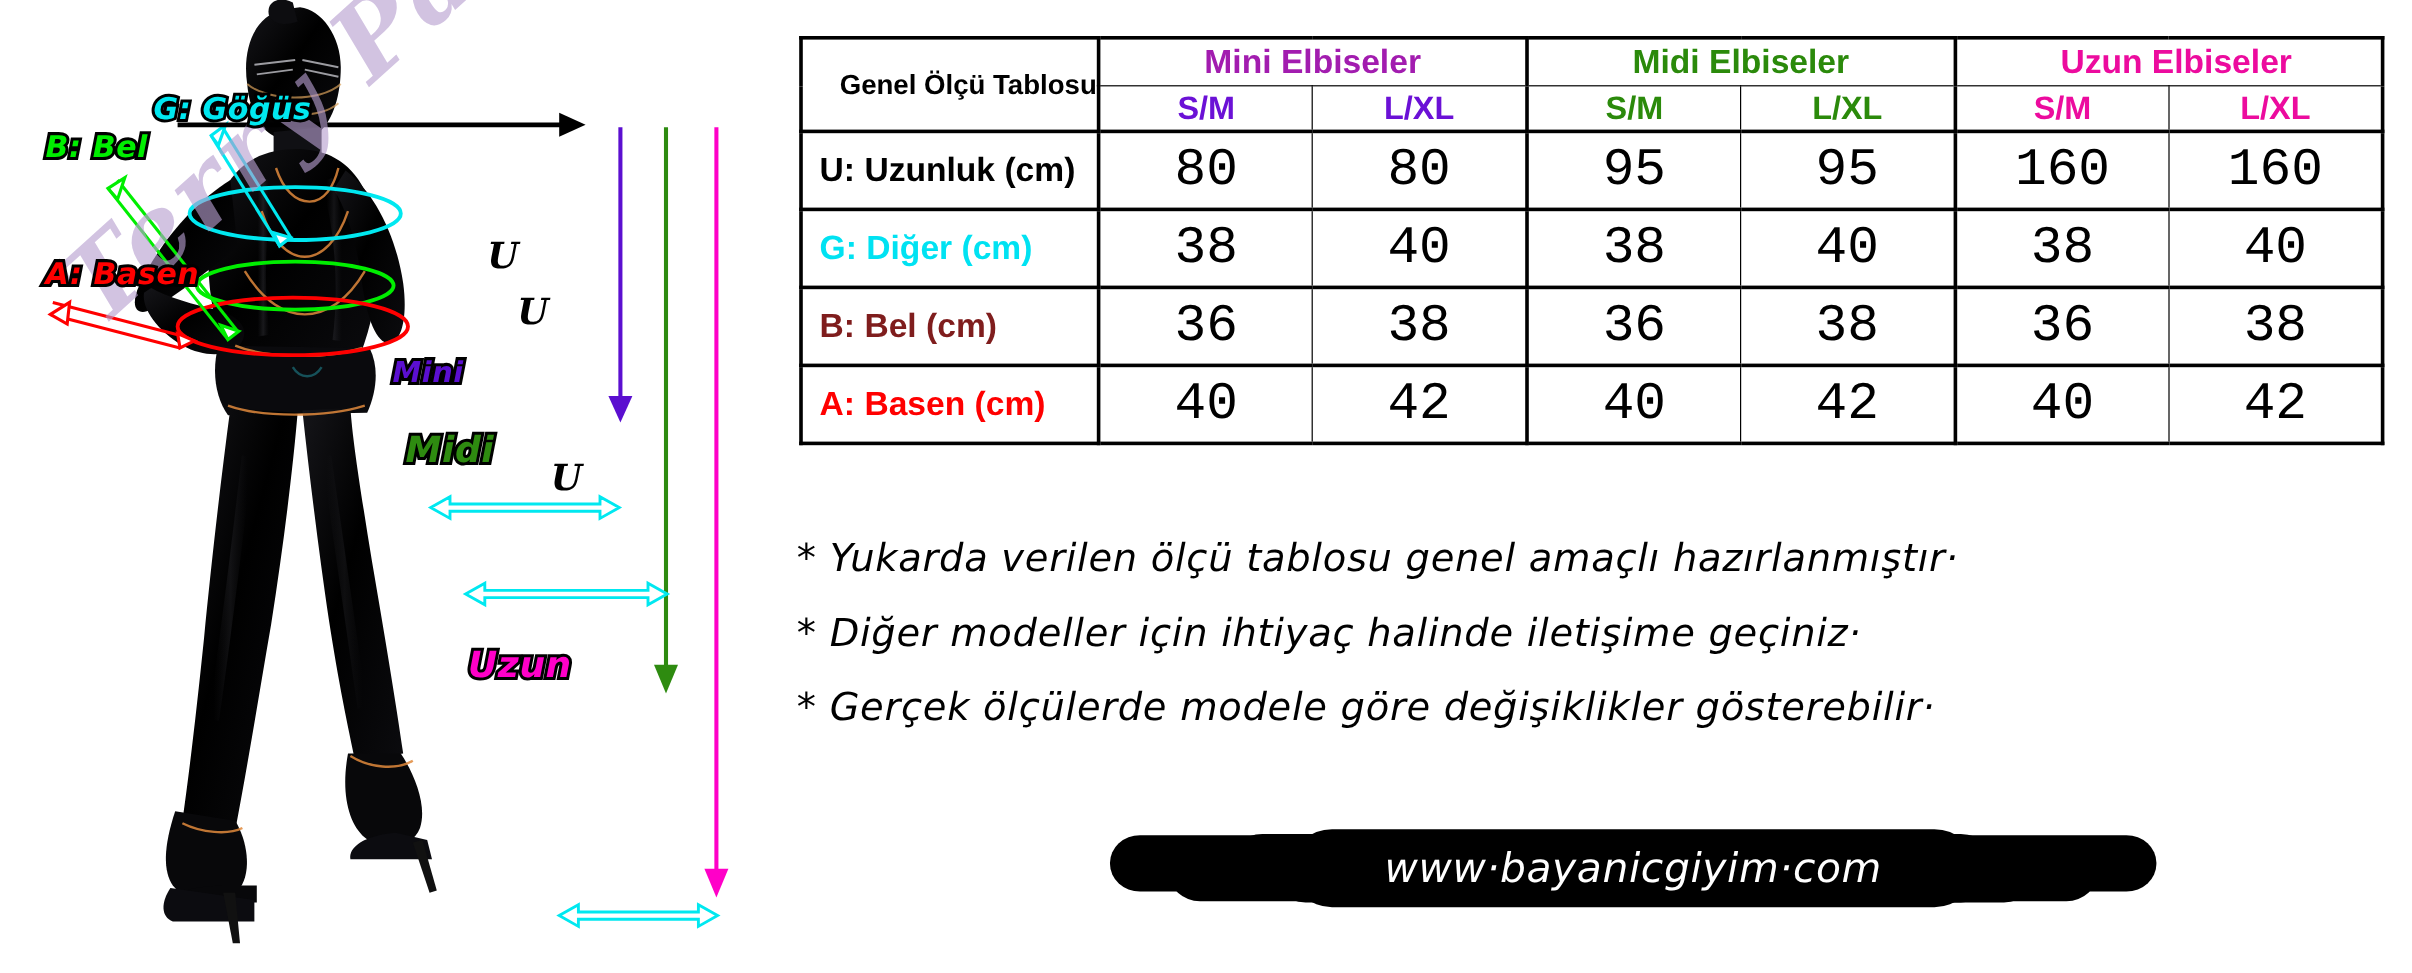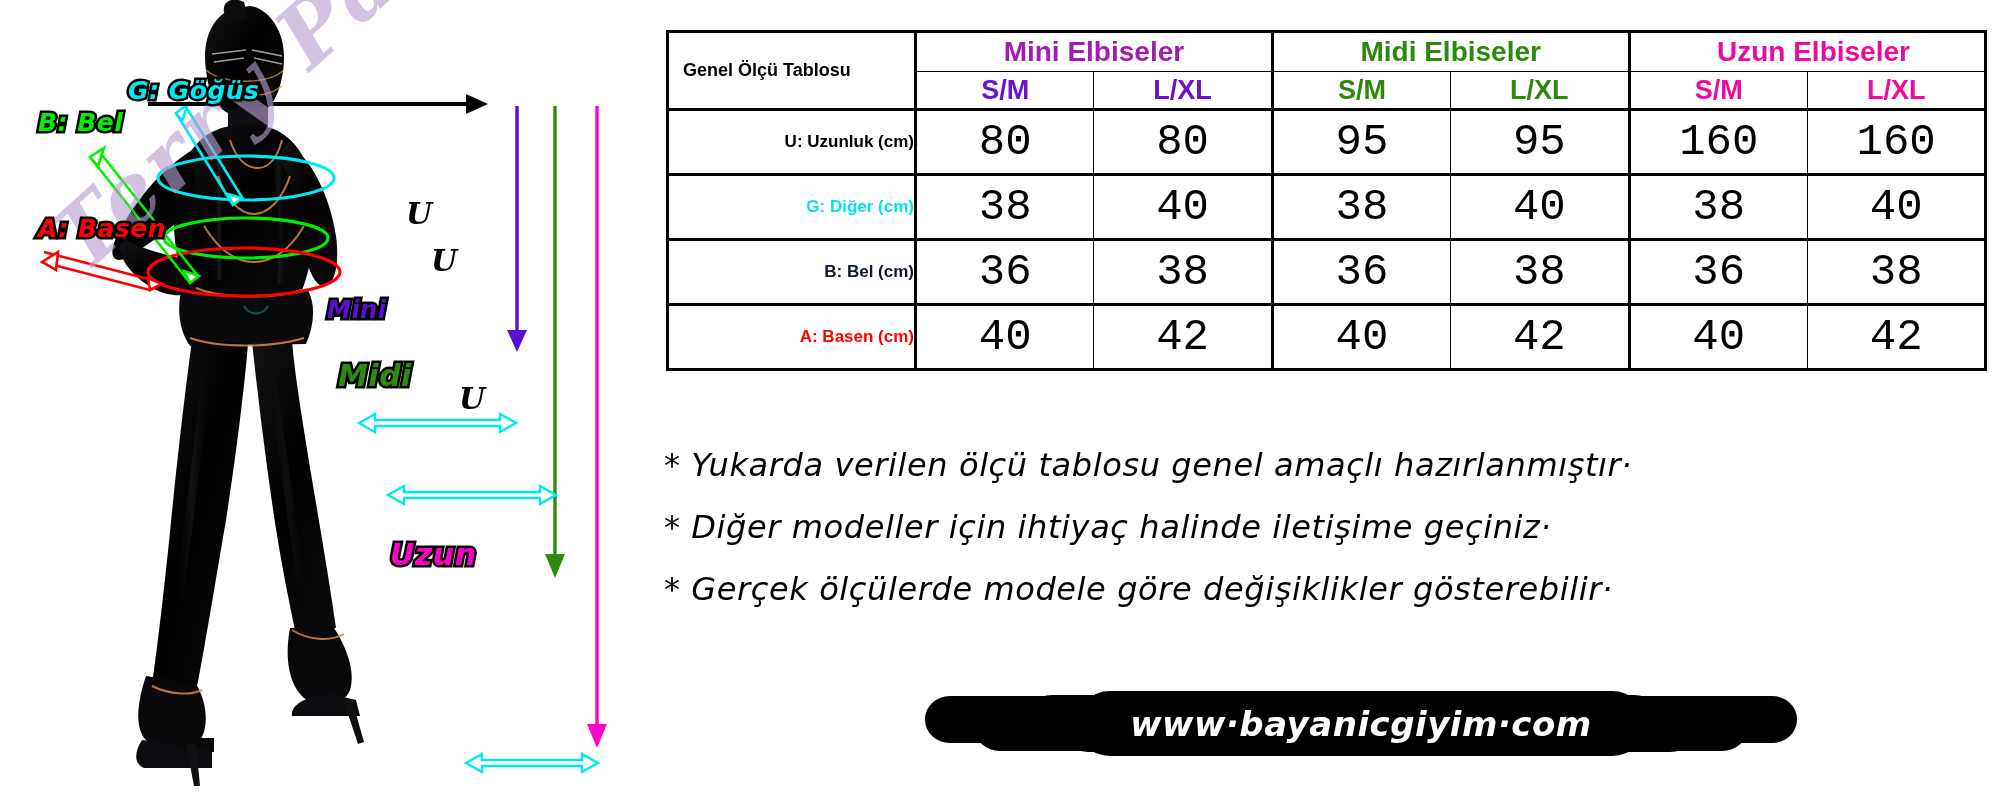--- a/index.html
+++ b/index.html
@@ -60,50 +60,50 @@
   #tablewrap{position:absolute;left:666px;top:30px;width:1320px;}
   table{border-collapse:collapse;width:1320px;table-layout:fixed;}
   table td,table th{
     border:1px solid #000;padding:0;margin:0;text-align:center;vertical-align:middle;
     font-family:"Liberation Sans",sans-serif;background:#fff;
   }
   col.c0{width:248px;}
   col.cd{width:178.4px;}
 
   .corner{
-    font-size:18px;font-weight:bold;color:#000;height:74px;
+    font-size:23px;font-weight:bold;color:#000;height:74px;
     border-right:3px solid #000 !important;border-top:3px solid #000 !important;
     border-left:3px solid #000 !important;border-bottom:3px solid #000 !important;
-    text-align:left;padding-left:14px !important;
+    text-align:right;padding-left:14px !important;
   }
   .grp{
     font-size:28px;font-weight:bold;height:38px;
     border-top:3px solid #000 !important;
   }
   .grp.g-mini{color:#a21caf;border-left:3px solid #000 !important;border-right:3px solid #000 !important;}
   .grp.g-midi{color:#2b8a0b;border-right:3px solid #000 !important;}
   .grp.g-uzun{color:#ec0b9e;border-right:3px solid #000 !important;padding-left:12px;}
   .siz{
     font-size:27px;font-weight:bold;height:36px;
     border-bottom:3px solid #000 !important;
   }
   .siz.s-mini{color:#6b11d6;}
   .siz.s-midi{color:#2b8a0b;}
   .siz.s-uzun{color:#ec0b9e;}
   .bl{border-left:3px solid #000 !important;}
   .br{border-right:3px solid #000 !important;}
 
   .rowlbl{
-    font-size:17px;font-weight:bold;text-align:right;padding-left:14px !important;
+    font-size:28px;font-weight:bold;text-align:left;padding-left:14px !important;
     height:62px;border-left:3px solid #000 !important;border-right:3px solid #000 !important;
     border-bottom:3px solid #000 !important;
   }
   .rowlbl.r-u{color:#000;}
   .rowlbl.r-g{color:#00e2f2;}
-  .rowlbl.r-b{color:#0f172a;}
+  .rowlbl.r-b{color:#7f1d1d;}
   .rowlbl.r-a{color:#ff0000;}
   .val{
     font-family:Liberation Mono, monospace;font-size:44px;color:#000;
     height:62px;border-bottom:3px solid #000 !important;
     font-stretch:condensed;
   }
 
   
   #notes{position:absolute;left:664px;top:449px;width:1340px;}
   .note{
@@ -121,21 +121,21 @@
     background:#000;border-radius:34px/32px;
     box-shadow:
       22px 0 0 -4px #000, -22px 0 0 -4px #000,
       58px 2px 0 -6px #000, -58px -2px 0 -6px #000,
       110px 3px 0 -8px #000, -110px 3px 0 -8px #000,
       160px -4px 0 -9px #000, -160px -4px 0 -9px #000;
   }
   #urlbadge .txt{
     position:absolute;left:0;top:0;width:570px;height:65px;
     display:flex;align-items:center;justify-content:center;
-    font-family:"DejaVu Sans",sans-serif;font-style:italic;font-weight:700;
+    font-family:"DejaVu Sans",sans-serif;font-style:italic;font-weight:400;
     font-size:34px;color:#ffffff;letter-spacing:.5px;white-space:nowrap;
   }
 </style>
 </head>
 <body>
 
 <div id="root">
 
   <div id="illustration">
 

